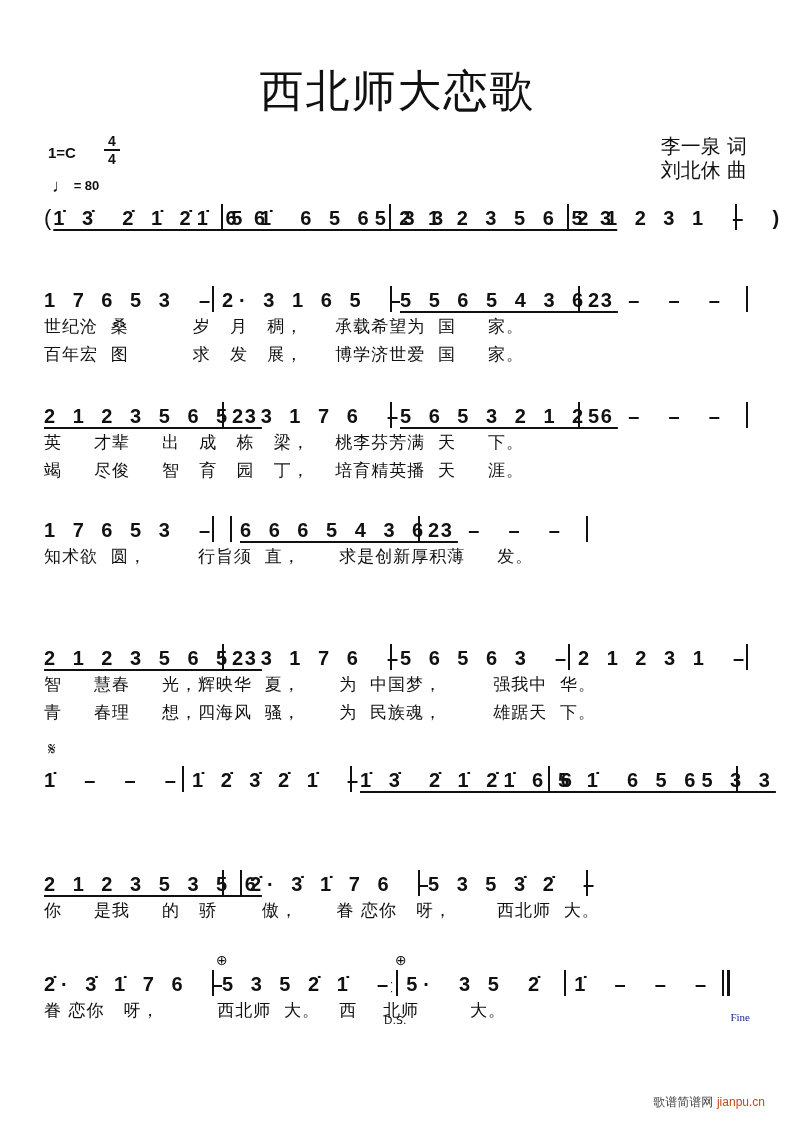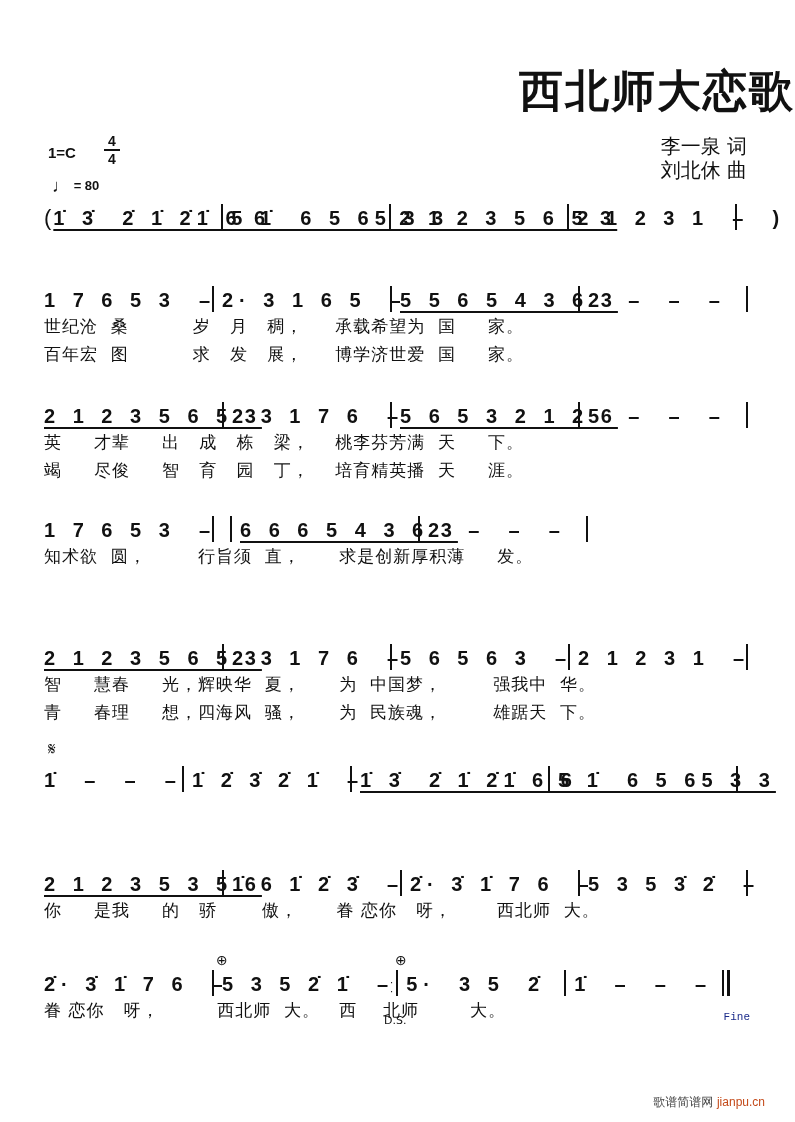--- a/index.html
+++ b/index.html
@@ -1,19 +1,19 @@
 <!DOCTYPE html>
 <html><head>
 <meta charset="utf-8">
 <style>
   html, body { margin: 0; padding: 0; background: #ffffff; }
   body { width: 795px; height: 1122px; position: relative; overflow: hidden;
          font-family: "DejaVu Sans", "Liberation Sans", sans-serif; color: #111; }
-  .title { position: absolute; top: 62px; left: 0; width: 795px; text-align: right;
-           font-size: 44px; font-weight: bold; letter-spacing: 2px; }
+  .title { position: absolute; top: 62px; left: 0; width: 795px; text-align: center;
+           font-size: 44px; font-weight: normal; letter-spacing: 2px; }
   .key { position: absolute; left: 48px; top: 144px; font-weight: bold; font-size: 15px;
          font-family: "Liberation Sans", sans-serif; }
   .timesig { position: absolute; left: 104px; top: 134px; width: 16px; text-align: center;
              font-weight: bold; font-size: 14px; line-height: 14px; font-family: "Liberation Sans", sans-serif; }
   .timesig .bar { border-top: 2px solid #111; margin: 1px 0; }
   .tempo { position: absolute; left: 52px; top: 176px; font-size: 13px; font-weight: bold;
            font-family: "Liberation Sans", sans-serif; }
   .tempo .note-glyph { font-size: 18px; vertical-align: -2px; }
   .credits { position: absolute; right: 48px; top: 134px; font-size: 20px; line-height: 24px; text-align: right; }
   .system { position: absolute; left: 44px; width: 712px; }
@@ -24,21 +24,21 @@
   .repeat-end .dots { display:flex; flex-direction:column; justify-content:space-around; height: 18px; margin-right: 3px; font-size: 10px; line-height: 6px;}
   .repeat-end .line { width: 2px; height: 26px; background: #111; }
   .seq { font-family: "Liberation Sans", sans-serif; font-weight: bold; font-size: 20px;
          letter-spacing: 6px; position: relative; white-space: pre; line-height: 24px; }
   .seq.u1 { text-decoration: underline; text-underline-offset: 4px; text-decoration-thickness: 2px; }
   .lyrics { position: relative; font-size: 17px; font-weight: normal; line-height: 28px; white-space: pre; letter-spacing: 1px; }
   .paren { font-family: "Liberation Sans", sans-serif; font-size: 22px; margin-right: 2px; line-height: 24px; }
   .segno { position: absolute; left: 48px; top: 738px; font-size: 18px; }
   .coda { position: absolute; font-size: 14px; }
   .ds { font-size: 11px; position: absolute; }
-  .fine { position: absolute; right: 45px; top: 1011px; font-size: 11px; color: #1a2a8a; font-family: Liberation Mono, monospace; }
+  .fine { position: absolute; right: 45px; top: 1011px; font-size: 11px; color: #1a2a8a; font-family: Liberation Serif, serif; }
   .watermark { position: absolute; right: 30px; top: 1094px; font-size: 12px; color: #444; }
   .watermark .url { color: #c44a1a; font-family: "Liberation Sans", sans-serif; }
 </style>
 </head>
 <body>
 
 <div class="title">西北师大恋歌</div>
 
 <div class="key">1=C</div>
 <div class="timesig">
@@ -139,21 +139,20 @@
     <span class="barline"></span>
     <span class="seq u1" style="width:170px">5 1̇  6 5 65 3 3</span>
     <span class="barline"></span>
   </div>
 </div>
 
 <div class="system" style="top:866px">
   <div class="notes-line">
     <span class="seq u1" style="width:170px">2 1 2 3 5 3 5 6</span>
     <span class="barline"></span>
-    <span class="seq" style="width:160px">1̇ 6 1̇ 2̇ 3̇  –</span>
     <span class="barline"></span>
     <span class="seq" style="width:160px">2̇· 3̇ 1̇ 7 6  –</span>
     <span class="barline"></span>
     <span class="seq" style="width:150px">5 3 5 3̇ 2̇  –</span>
     <span class="barline"></span>
   </div>
   <div class="lyrics">你     是我     的   骄       傲，      眷 恋你   呀，       西北师  大。</div>
 </div>
 
 <div class="coda" style="left:216px; top:952px">⊕</div>

